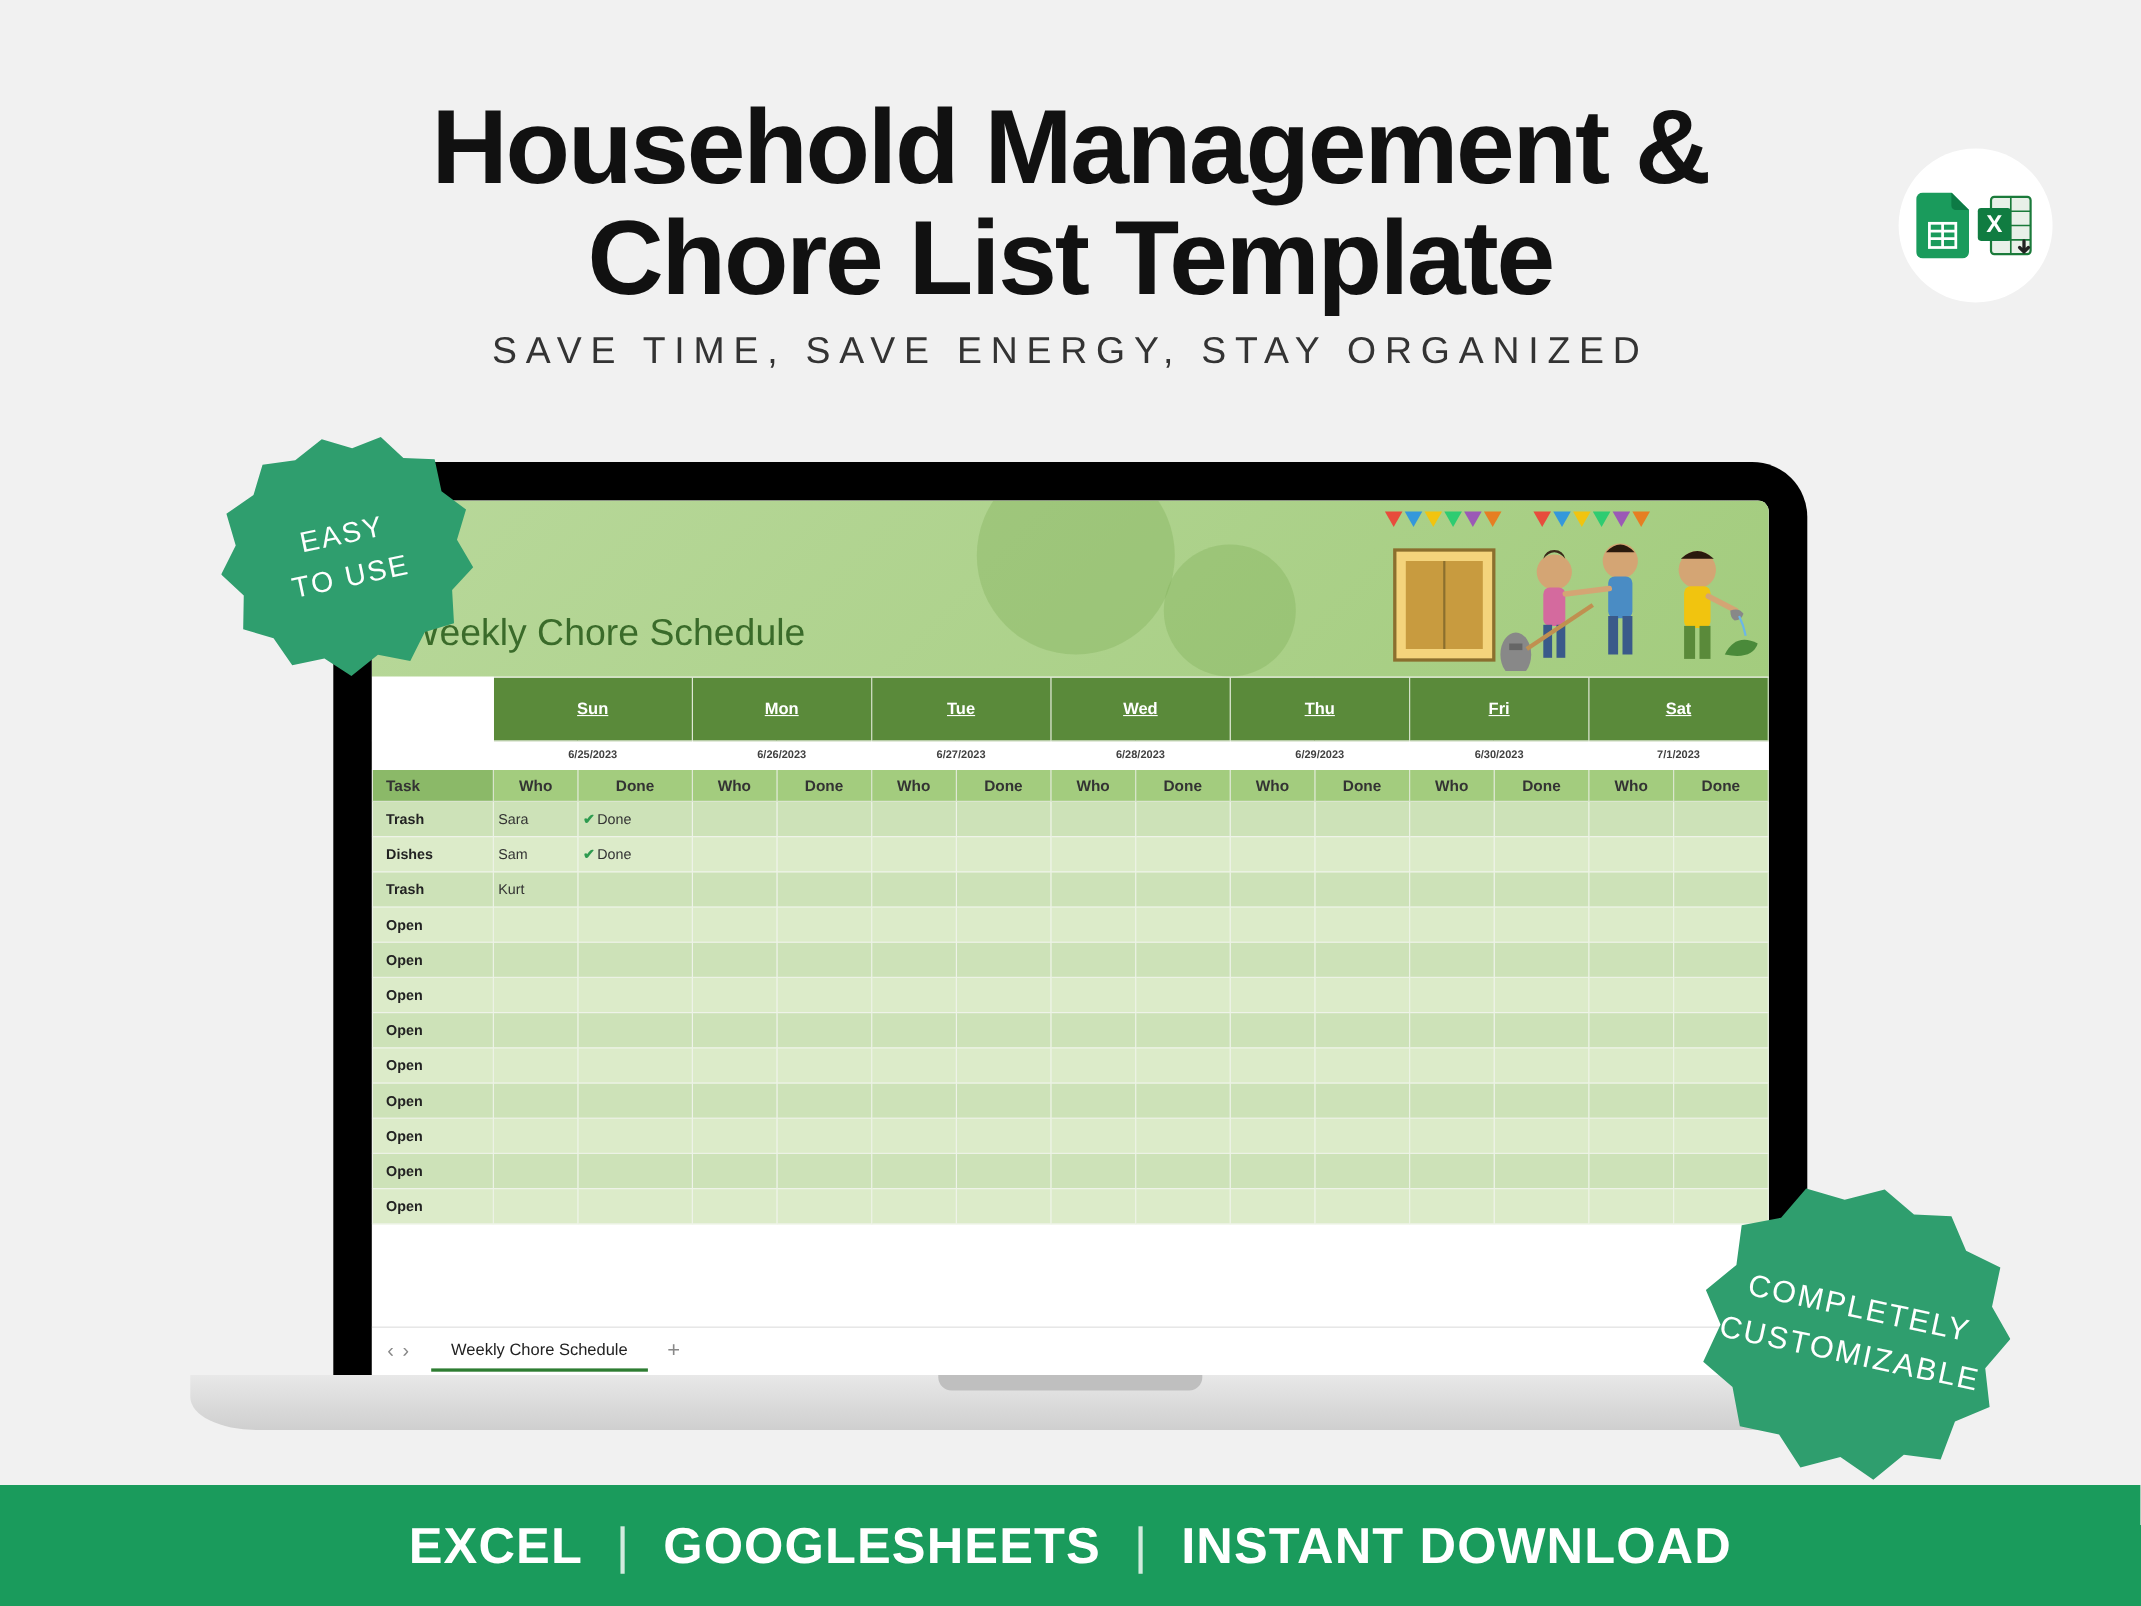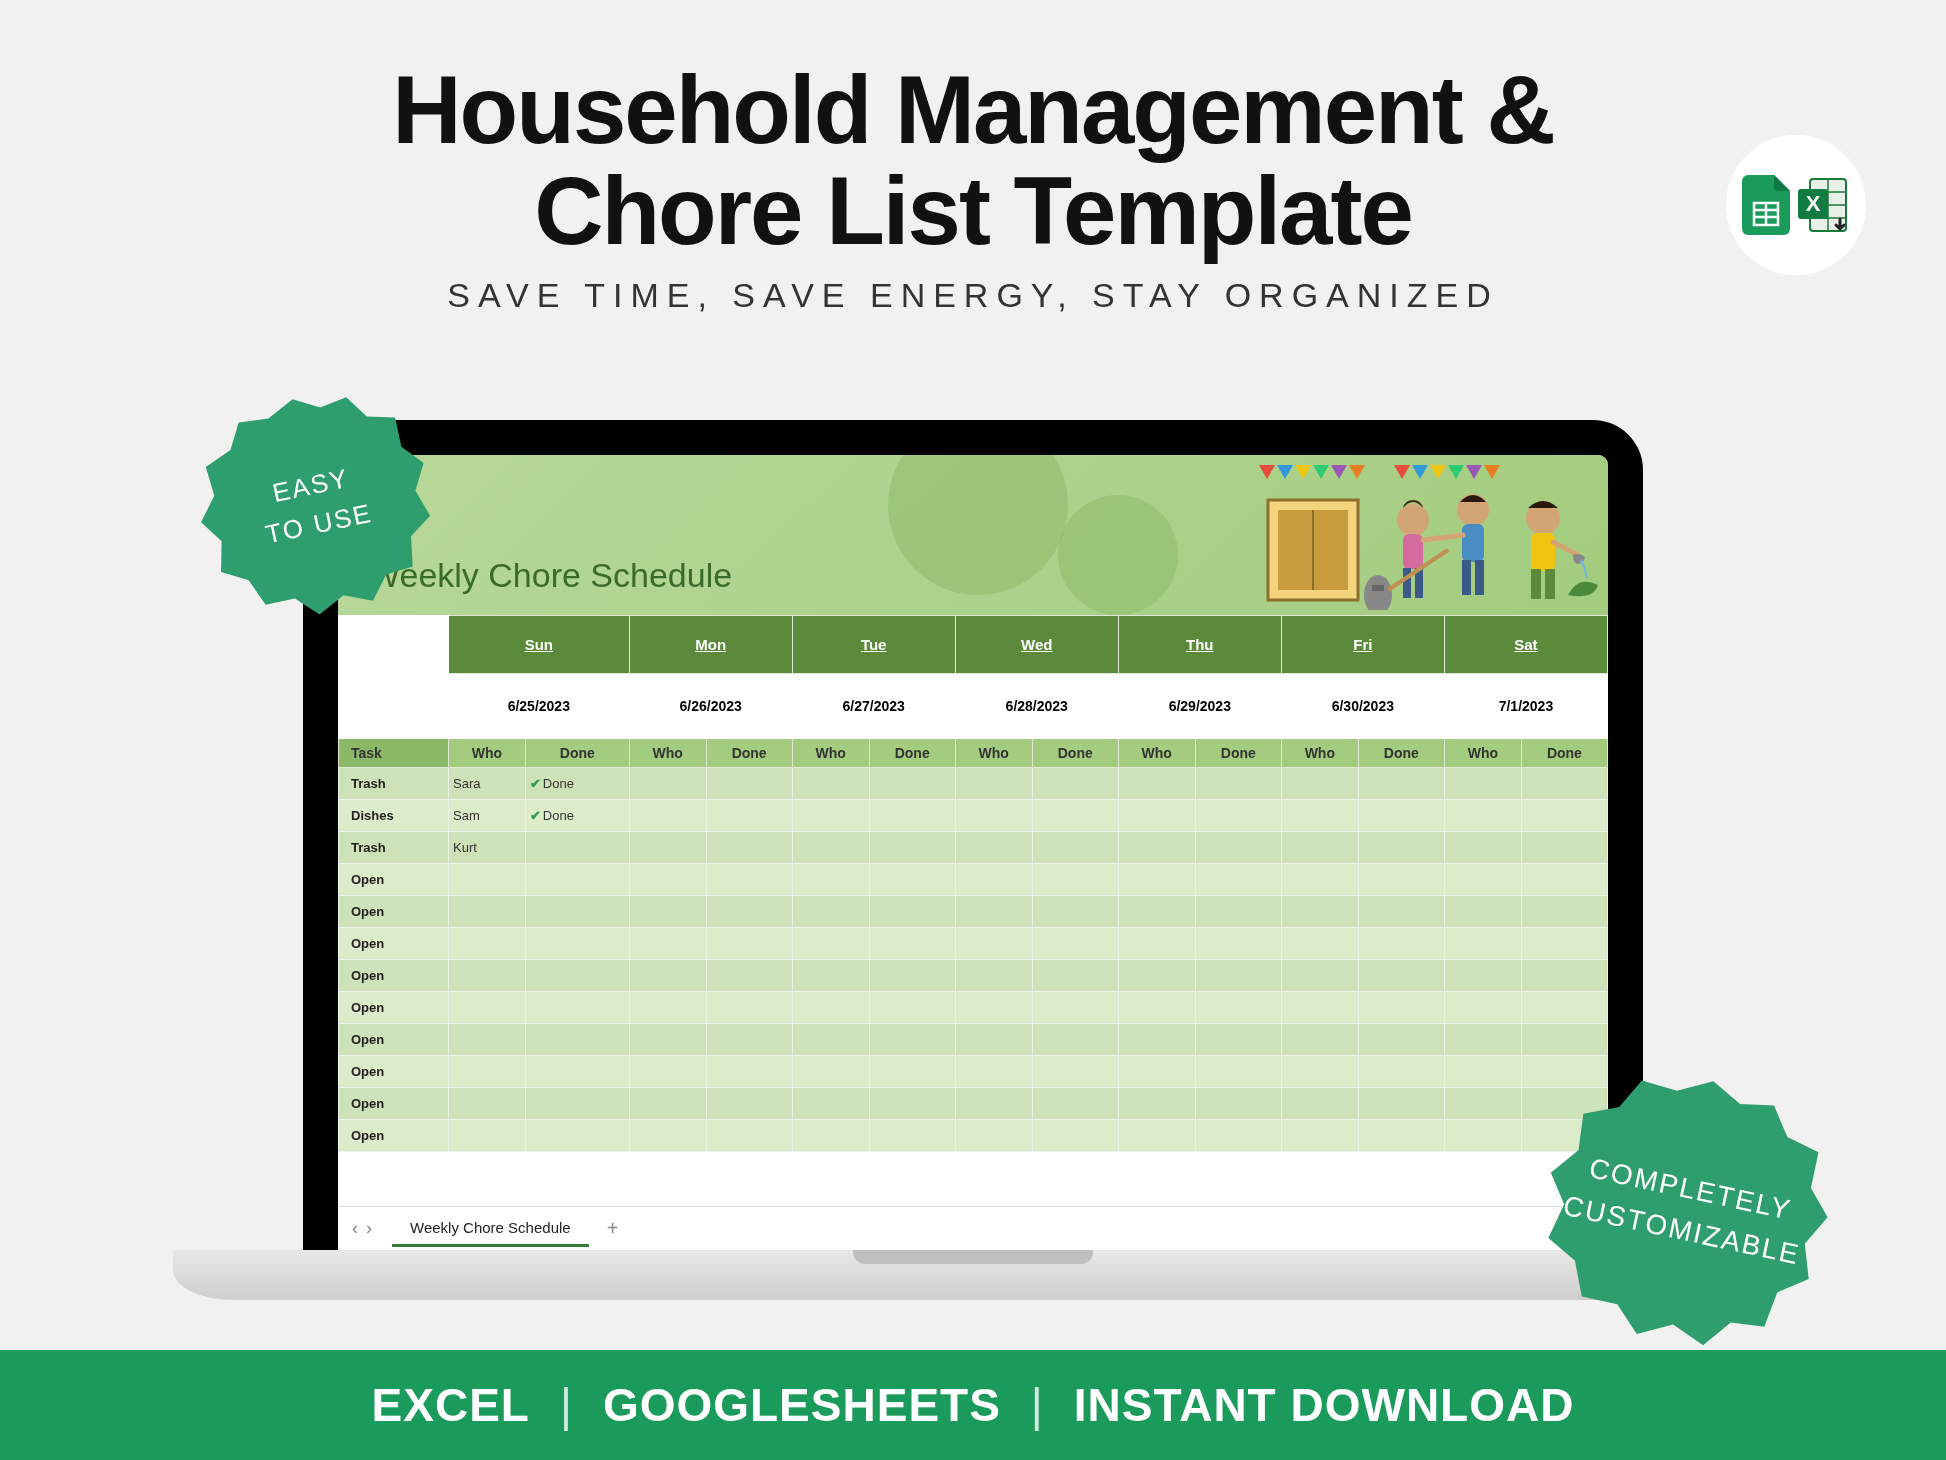--- a/index.html
+++ b/index.html
@@ -6,21 +6,21 @@
   body {
     width: 1946px;
     height: 1460px;
     background: #f1f1f1;
     font-family: Arial, Helvetica, sans-serif;
     position: relative;
     overflow: hidden;
   }
   .title-block {
     text-align: center;
-    padding-top: 60px;
+    padding-top: 84px;
   }
   .main-title {
     font-size: 96px;
     font-weight: 900;
     color: #111;
     line-height: 1.05;
     letter-spacing: -2px;
   }
   .subtitle {
     font-size: 34px;
@@ -119,24 +119,24 @@
     background: #5a8a3a;
     color: #fff;
     font-weight: 700;
     padding: 20px 4px;
     border: 1px solid #dfe8d5;
     text-decoration: underline;
   }
   .day-row th:first-child { background: #fff; border: 1px solid #fff; }
   .date-row th {
     background: #fff;
-    color: #000000;
+    color: #404040;
     font-weight: 700;
-    padding: 24px 4px;
-    font-size: 14px;
+    padding: 7px 4px;
+    font-size: 10px;
     border: 1px solid #fff;
   }
   .sub-row th {
     background: #a3cc7e;
     color: #333;
     font-weight: 700;
     padding: 6px 4px;
     font-size: 14px;
     border: 1px solid #dfe8d5;
   }

